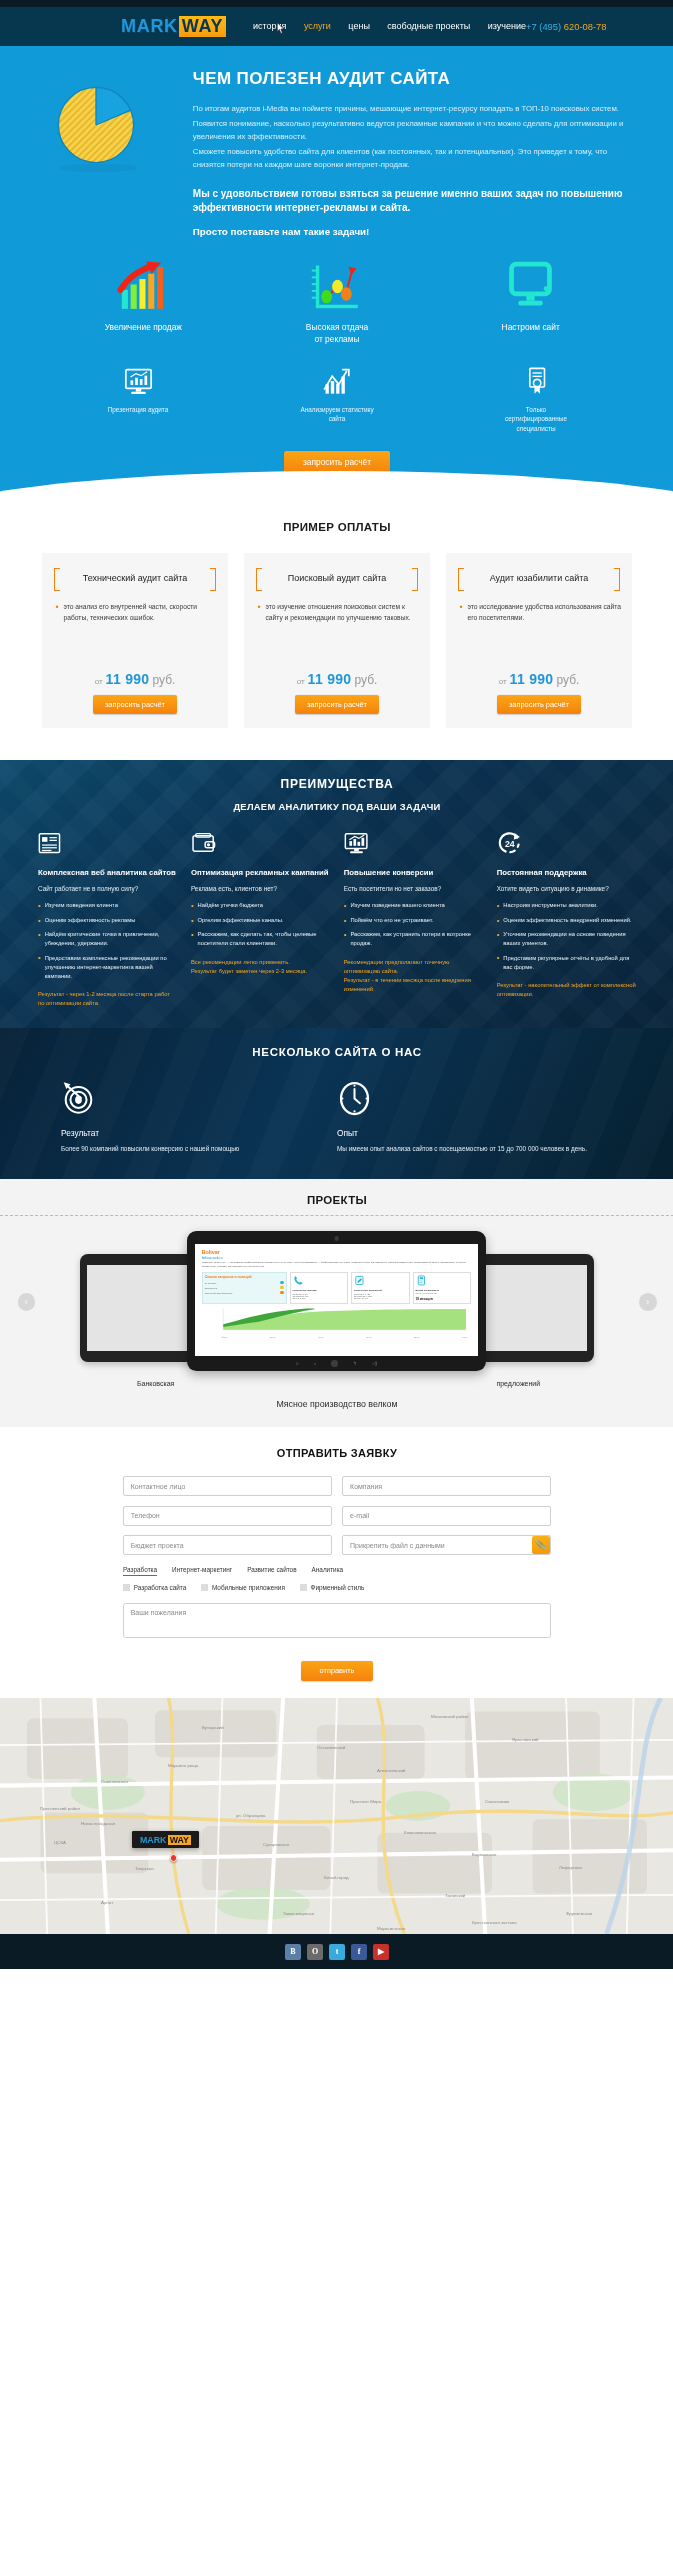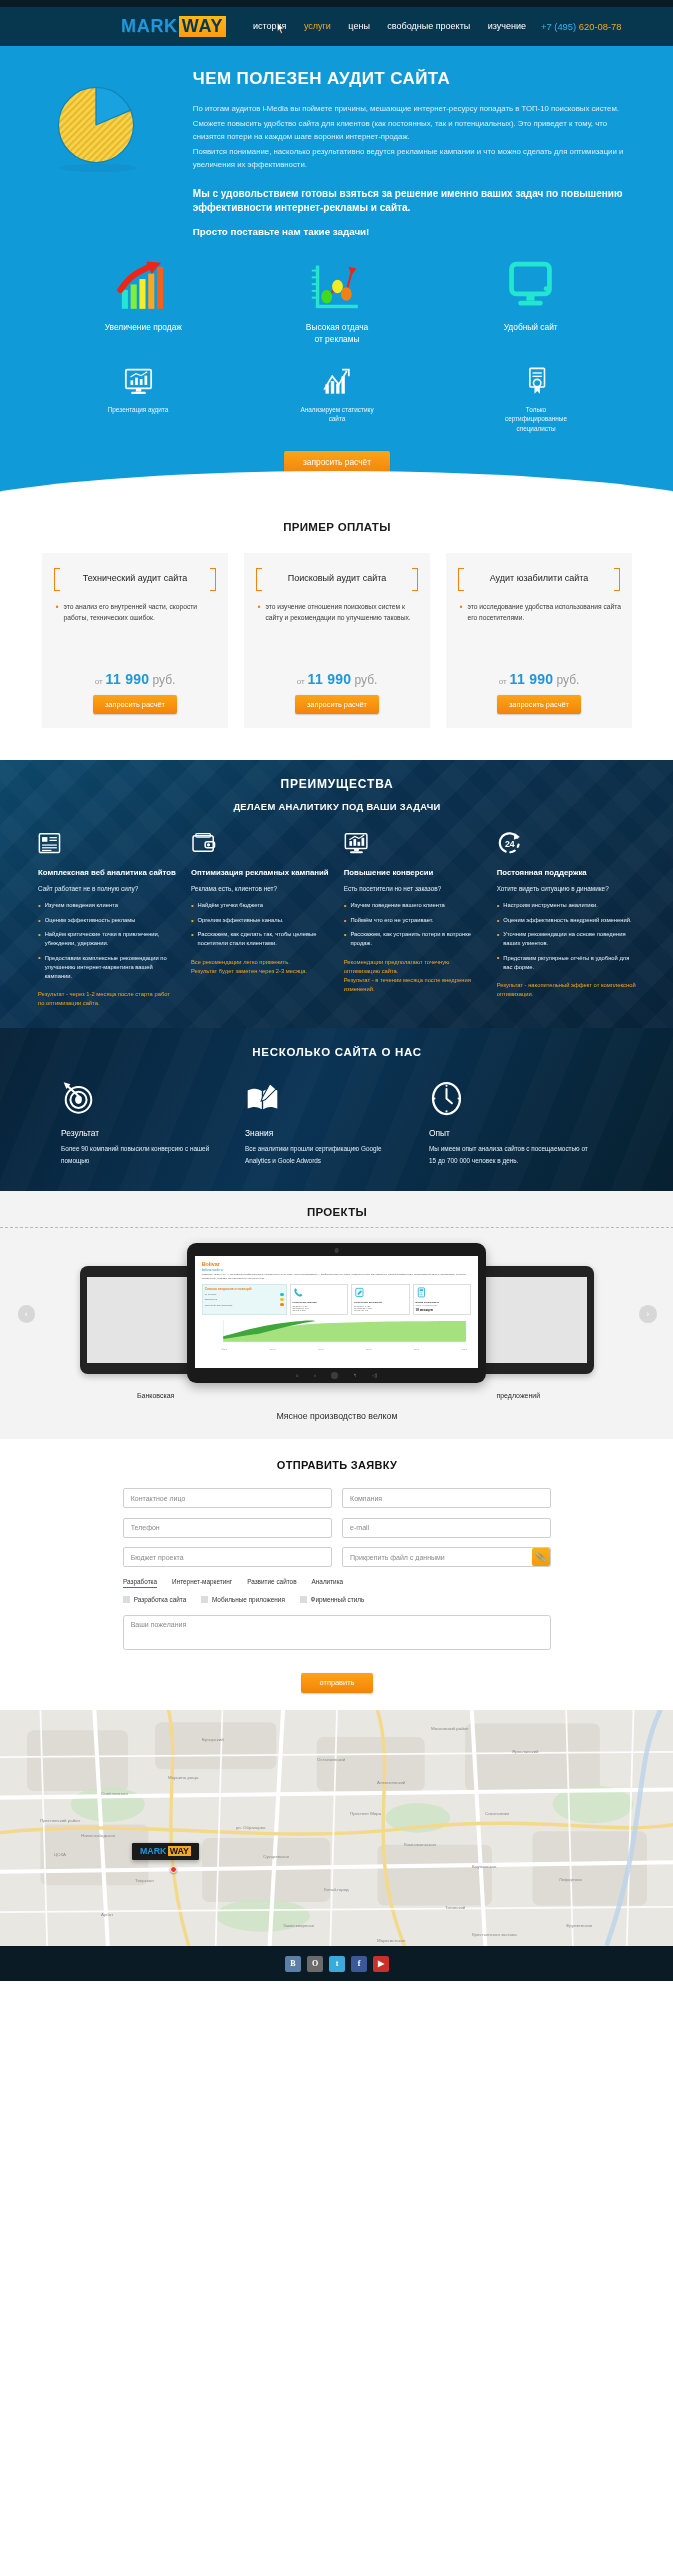--- a/index.html
+++ b/index.html
@@ -41,21 +41,21 @@
     margin-left: 1.3px;
   }
   .nav { display: flex; align-items: center; margin-left: 27px; gap: 17.5px; }
   .nav a {
     color: #ffffff;
     font-size: 9px;
     text-decoration: none;
     white-space: nowrap;
   }
   .nav a.active { color: #f5a623; }
-  .phone { margin-left: 15px; font-size: 9.4px; white-space: nowrap; }
+  .phone { font-size: 9.4px; white-space: nowrap; }
   .phone .p1 { color: #39b3e8; }
   .phone .p2 { color: #f5a623; }
   .cursor {
     position: absolute;
     left: 276px; top: 15.5px;
     width: 9.4px; height: 12.8px;
     pointer-events: none;
   }
 
   
@@ -378,22 +378,22 @@
             <circle cx="70" cy="70" r="56" fill="none" stroke="#0e86bd" stroke-width="2"></circle>
             <path d="M70 70 L70 14" stroke="#0e86bd" stroke-width="2"></path>
             <path d="M70 70 L122 48" stroke="#0e86bd" stroke-width="2"></path>
             <ellipse cx="74" cy="134" rx="58" ry="6" fill="#0d86c0" opacity=".35"></ellipse>
           </svg>
         </div>
       </div>
       <div class="hero-copy">
         <h1>ЧЕМ ПОЛЕЗЕН АУДИТ САЙТА</h1>
         <p class="body">По итогам аудитов i-Media вы поймете причины, мешающие интернет-ресурсу попадать в ТОП-10 поисковых систем.</p>
+        <p class="body">Появится понимание, насколько результативно ведутся рекламные кампании и что можно сделать для оптимизации и увеличения их эффективности.</p>
         <p class="body">Сможете повысить удобство сайта для клиентов (как постоянных, так и потенциальных). Это приведет к тому, что снизятся потери на каждом шаге воронки интернет-продаж.</p>
-        <p class="body">Появится понимание, насколько результативно ведутся рекламные кампании и что можно сделать для оптимизации и увеличения их эффективности.</p>
         <p class="lead">Мы с удовольствием готовы взяться за решение именно ваших задач по повышению эффективности интернет-рекламы и сайта.</p>
         <p class="lead2">Просто поставьте нам такие задачи!</p>
       </div>
     </div>
 
     <div class="feat-row">
       <div class="feat">
         <div class="ficon">
           <svg width="65" height="53" viewBox="0 0 96 78">
             <rect x="16" y="44" width="9" height="28" fill="#22e6cf"></rect>
@@ -431,21 +431,21 @@
       </div>
       <div class="feat">
         <div class="ficon">
           <svg width="65" height="53" viewBox="0 0 96 78">
             <rect x="20" y="6" width="56" height="44" rx="7" fill="none" stroke="#22e6cf" stroke-width="7"></rect>
             <circle cx="71" cy="42" r="3.5" fill="#22e6cf"></circle>
             <rect x="42" y="50" width="12" height="10" fill="#22e6cf"></rect>
             <rect x="30" y="60" width="36" height="7" rx="3" fill="#22e6cf"></rect>
           </svg>
         </div>
-        <div class="flabel" style="white-space: pre-line;">Удобный сайт</div>
+        <div class="flabel" style="white-space: pre-line;">Настроим сайт</div>
       </div>
     </div>
 
     <div class="feat-row small">
       <div class="feat">
         <div class="ficon">
           <svg width="35" height="32" viewBox="0 0 52 48">
             <rect x="7" y="4" width="38" height="28" rx="2" fill="none" stroke="#fff" stroke-width="2.6"></rect>
             <rect x="14" y="20" width="4" height="7" fill="#fff"></rect>
             <rect x="21" y="16" width="4" height="11" fill="#fff"></rect>
@@ -657,31 +657,20 @@
             <circle cx="26" cy="28" r="12" fill="none" stroke="#fff" stroke-width="3"></circle>
             <ellipse cx="26" cy="28" rx="5" ry="6" fill="#fff"></ellipse>
             <path d="M8 6 L30 26" stroke="#fff" stroke-width="3.2"></path>
             <path d="M4 2 L14 5 L8 12 Z" fill="#fff"></path>
           </svg>
         </div>
         <h4>Результат</h4>
         <p>Более 90 компаний повысили конверсию с нашей помощью</p>
       </div>
 
-      <div class="about-col">
-        <div class="bicon">
-          <svg width="35" height="35" viewBox="0 0 52 52">
-            <path d="M4 14 C12 10 20 11 25 15 L25 42 C20 38 12 37 4 41 Z" fill="#fff"></path>
-            <path d="M27 15 C32 11 40 10 48 14 L48 41 C40 37 32 38 27 42 Z" fill="#fff"></path>
-            <path d="M37 4 L46 12 L30 28 L24 30 L26 24 Z" fill="#fff" stroke="#0a3354" stroke-width="1.6"></path>
-          </svg>
-        </div>
-        <h4>Знания</h4>
-        <p>Все аналитики прошли сертификацию Google Analytics и Goole Adwords</p>
-      </div>
 
       <div class="about-col">
         <div class="bicon">
           <svg width="35" height="35" viewBox="0 0 52 52">
             <ellipse cx="26" cy="26" rx="20" ry="23" fill="none" stroke="#fff" stroke-width="3.4"></ellipse>
             <path d="M26 12 L26 26 L34 33" stroke="#fff" stroke-width="3" fill="none" stroke-linecap="round"></path>
             <circle cx="26" cy="7" r="1.6" fill="#fff"></circle>
               <circle cx="26" cy="45" r="1.6" fill="#fff"></circle>
             <circle cx="8" cy="26" r="1.6" fill="#fff"></circle>
               <circle cx="44" cy="26" r="1.6" fill="#fff"></circle>

